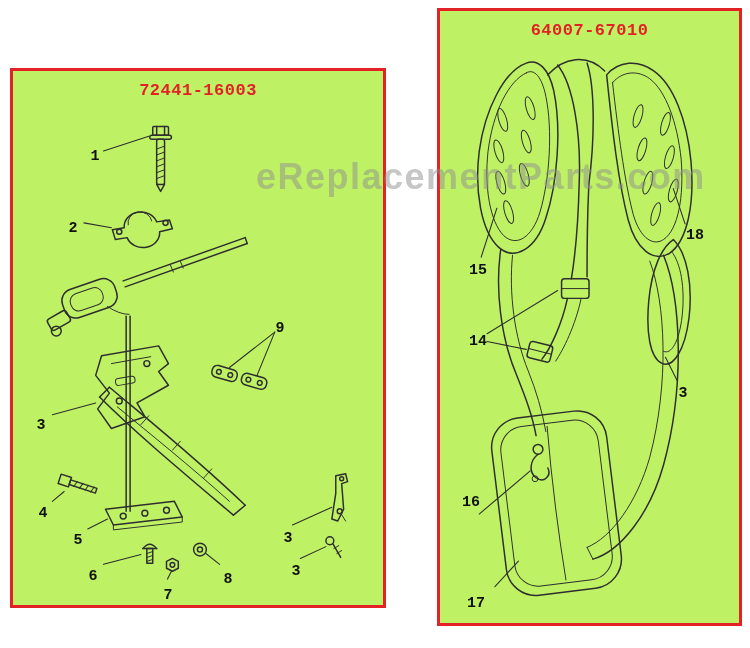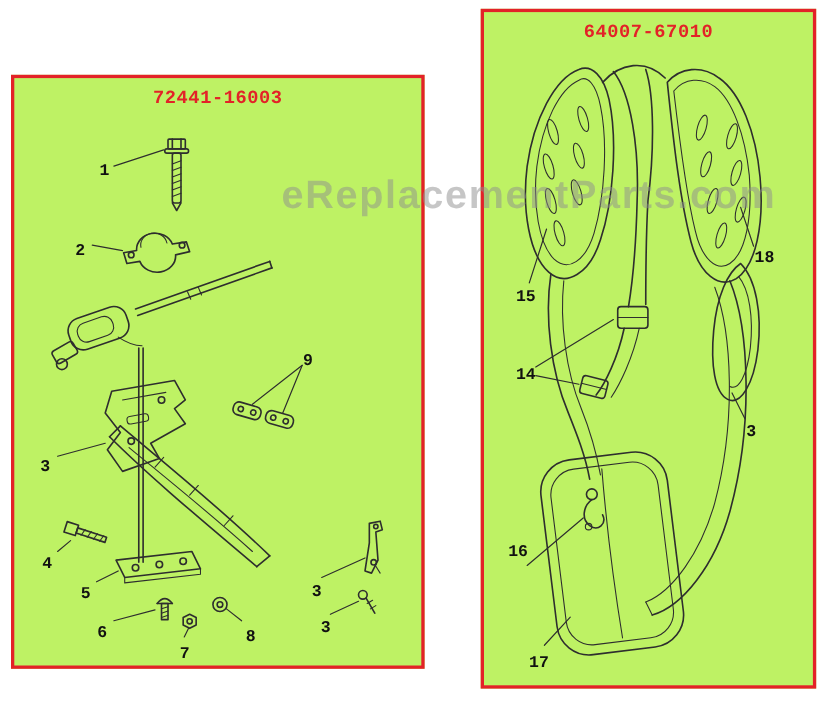--- a/index.html
+++ b/index.html
@@ -246,18 +246,18 @@
         <rect class="thin" x="69" y="417" width="100" height="164" rx="24"></rect>
         <path class="thin" d="M119,420 C117,470 117,528 119,578"></path>
       </g>
     </svg>
 
     <span class="callout" style="left:38px;top:259px">15</span>
     <span class="callout" style="left:255px;top:224px">18</span>
     <span class="callout" style="left:38px;top:330px">14</span>
     <span class="callout" style="left:243px;top:382px">3</span>
     <span class="callout" style="left:31px;top:491px">16</span>
-    <span class="callout" style="left:50px;top:592px">17</span>
+    <span class="callout" style="left:36px;top:592px">17</span>
   </div>
 
   <div class="watermark">eReplacementParts.com</div>
 
 </div>
 
 </body></html>

